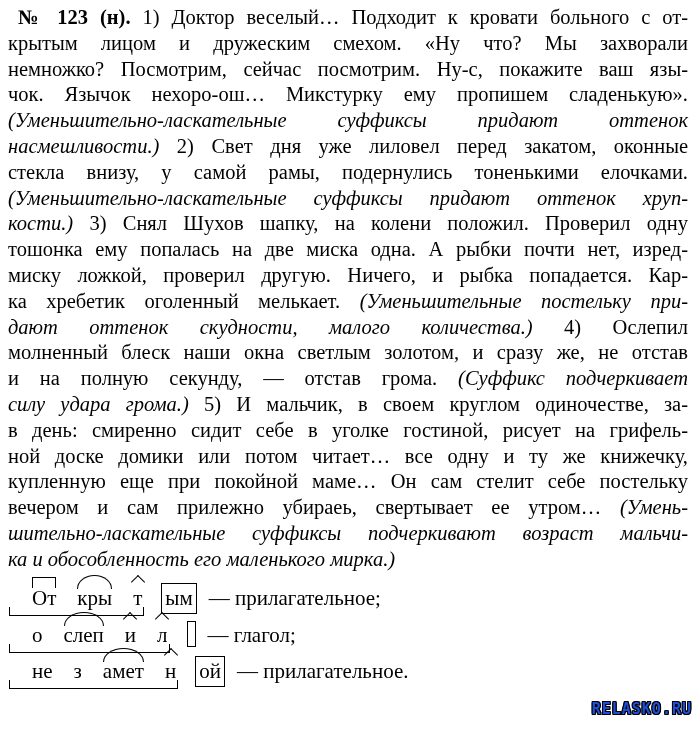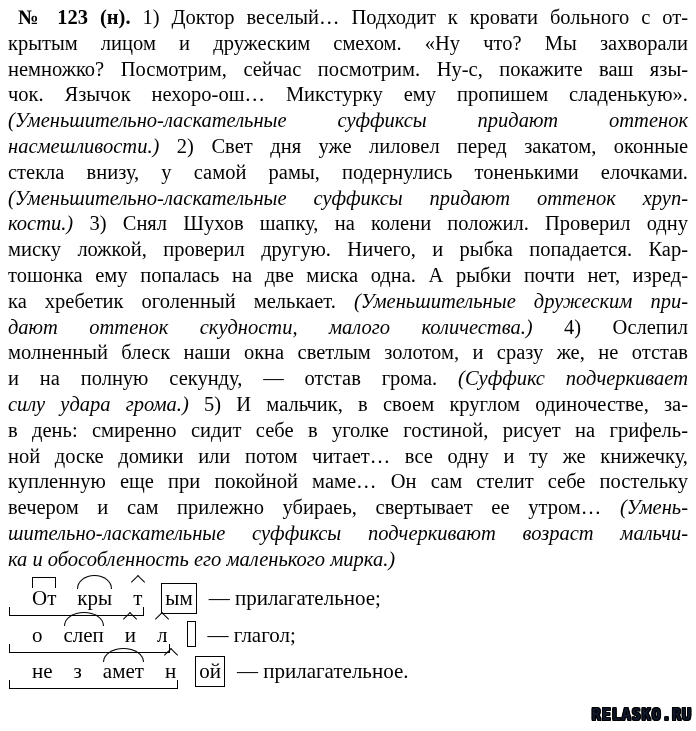--- a/index.html
+++ b/index.html
@@ -61,46 +61,46 @@
   .part.ending {
     border:1.6px solid #000; padding:1px 3px; margin-left:18px;
   }
   .part.ending.empty {
     width:7px; height:24px; padding:0; vertical-align:-5px;
   }
   .tail { margin-left:12px; }
 
   
   .watermark {
-    position:absolute; right:4px; bottom:7px;
+    position:absolute; right:4px; bottom:13px;
     font-family:"DejaVu Sans Mono", monospace;
     font-weight:bold; font-size:15px; letter-spacing:1px;
-    color:#0f172a;
+    color:#1d4ed8;
     text-shadow:
       -1px -1px 0 #000, 1px -1px 0 #000, -1px 1px 0 #000, 1px 1px 0 #000,
       0 -1px 0 #000, 0 1px 0 #000, -1px 0 0 #000, 1px 0 0 #000;
   }
 </style>
 </head>
 <body>
 
 <div class="page">
   <div>
       <div class="line indent"><span class="seg-bold">№ 123 (н).</span><span> 1) Доктор веселый… Подходит к кровати больного с от-</span></div>
       <div class="line"><span>крытым лицом и дружеским смехом. «Ну что? Мы захворали</span></div>
       <div class="line"><span>немножко? Посмотрим, сейчас посмотрим. Ну-с, покажите ваш язы-</span></div>
       <div class="line"><span>чок. Язычок нехоро-ош… Микстурку ему пропишем сладенькую».</span></div>
       <div class="line"><span class="seg-italic">(Уменьшительно-ласкательные суффиксы придают оттенок</span></div>
       <div class="line"><span class="seg-italic">насмешливости.)</span><span> 2) Свет дня уже лиловел перед закатом, оконные</span></div>
       <div class="line"><span>стекла внизу, у самой рамы, подернулись тоненькими елочками.</span></div>
       <div class="line"><span class="seg-italic">(Уменьшительно-ласкательные суффиксы придают оттенок хруп-</span></div>
       <div class="line"><span class="seg-italic">кости.)</span><span> 3) Снял Шухов шапку, на колени положил. Проверил одну</span></div>
+      <div class="line"><span>тошонка ему попалась на две миска одна. А рыбки почти нет, изред-</span></div>
       <div class="line"><span>миску ложкой, проверил другую. Ничего, и рыбка попадается. Кар-</span></div>
-      <div class="line"><span>тошонка ему попалась на две миска одна. А рыбки почти нет, изред-</span></div>
-      <div class="line"><span>ка хребетик оголенный мелькает. </span><span class="seg-italic">(Уменьшительные дружеским при-</span></div>
+      <div class="line"><span>ка хребетик оголенный мелькает. </span><span class="seg-italic">(Уменьшительные постельку при-</span></div>
       <div class="line"><span class="seg-italic">дают оттенок скудности, малого количества.)</span><span> 4) Ослепил</span></div>
       <div class="line"><span>молненный блеск наши окна светлым золотом, и сразу же, не отстав</span></div>
       <div class="line"><span>и на полную секунду, — отстав грома. </span><span class="seg-italic">(Суффикс подчеркивает</span></div>
       <div class="line"><span class="seg-italic">силу удара грома.)</span><span> 5) И мальчик, в своем круглом одиночестве, за-</span></div>
       <div class="line"><span>в день: смиренно сидит себе в уголке гостиной, рисует на грифель-</span></div>
       <div class="line"><span>ной доске домики или потом читает… все одну и ту же книжечку,</span></div>
       <div class="line"><span>купленную еще при покойной маме… Он сам стелит себе постельку</span></div>
       <div class="line"><span>вечером и сам прилежно убираеь, свертывает ее утром… </span><span class="seg-italic">(Умень-</span></div>
       <div class="line"><span class="seg-italic">шительно-ласкательные суффиксы подчеркивают возраст мальчи-</span></div>
       <div class="line no-stretch"><span class="seg-italic">ка и обособленность его маленького мирка.)</span></div>

